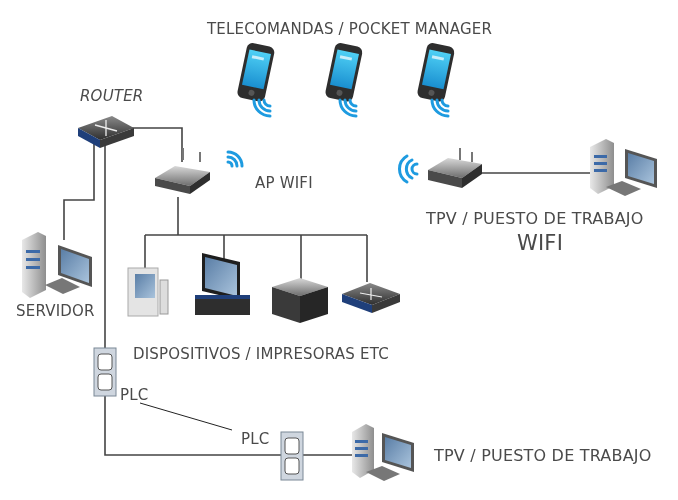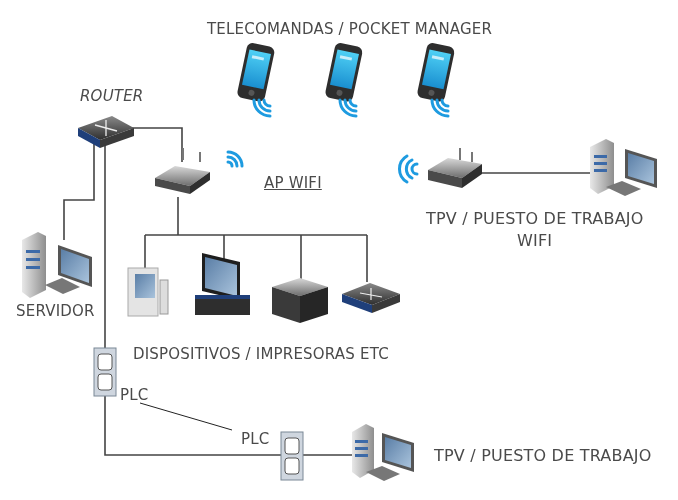--- a/index.html
+++ b/index.html
@@ -179,22 +179,22 @@
     <rect x="355" y="447" width="13" height="3" fill="#3c6aa8"></rect>
     <rect x="355" y="454" width="13" height="3" fill="#3c6aa8"></rect>
     <polygon points="382,433 414,443 414,472 382,462" fill="#555"></polygon>
     <polygon points="385,437 411,445 411,468 385,460" fill="url(#gScreen)"></polygon>
     <polygon points="366,472 382,466 400,474 384,481" fill="#777"></polygon>
   </g>
 </svg>
 
 <div class="lbl" style="left:207px;top:20px;">TELECOMANDAS / POCKET MANAGER</div>
 <div class="lbl" style="left:80px;top:87px;font-style:italic;">ROUTER</div>
-<div class="lbl" style="left:264px;top:174px;text-decoration:underline;">AP WIFI</div>
+<div class="lbl" style="left:255px;top:174px;">AP WIFI</div>
 <div class="lbl" style="left:426px;top:209px;font-size:16px;">TPV / PUESTO DE TRABAJO</div>
-<div class="lbl" style="left:517px;top:231px;font-size:16px;">WIFI</div>
+<div class="lbl" style="left:517px;top:231px;font-size:21px;">WIFI</div>
 <div class="lbl" style="left:16px;top:302px;">SERVIDOR</div>
 <div class="lbl" style="left:133px;top:345px;">DISPOSITIVOS / IMPRESORAS ETC</div>
 <div class="lbl" style="left:120px;top:386px;">PLC</div>
 <div class="lbl" style="left:241px;top:430px;">PLC</div>
 <div class="lbl" style="left:434px;top:446px;font-size:16px;">TPV / PUESTO DE TRABAJO</div>
 
 </div>
 
 </body></html>

